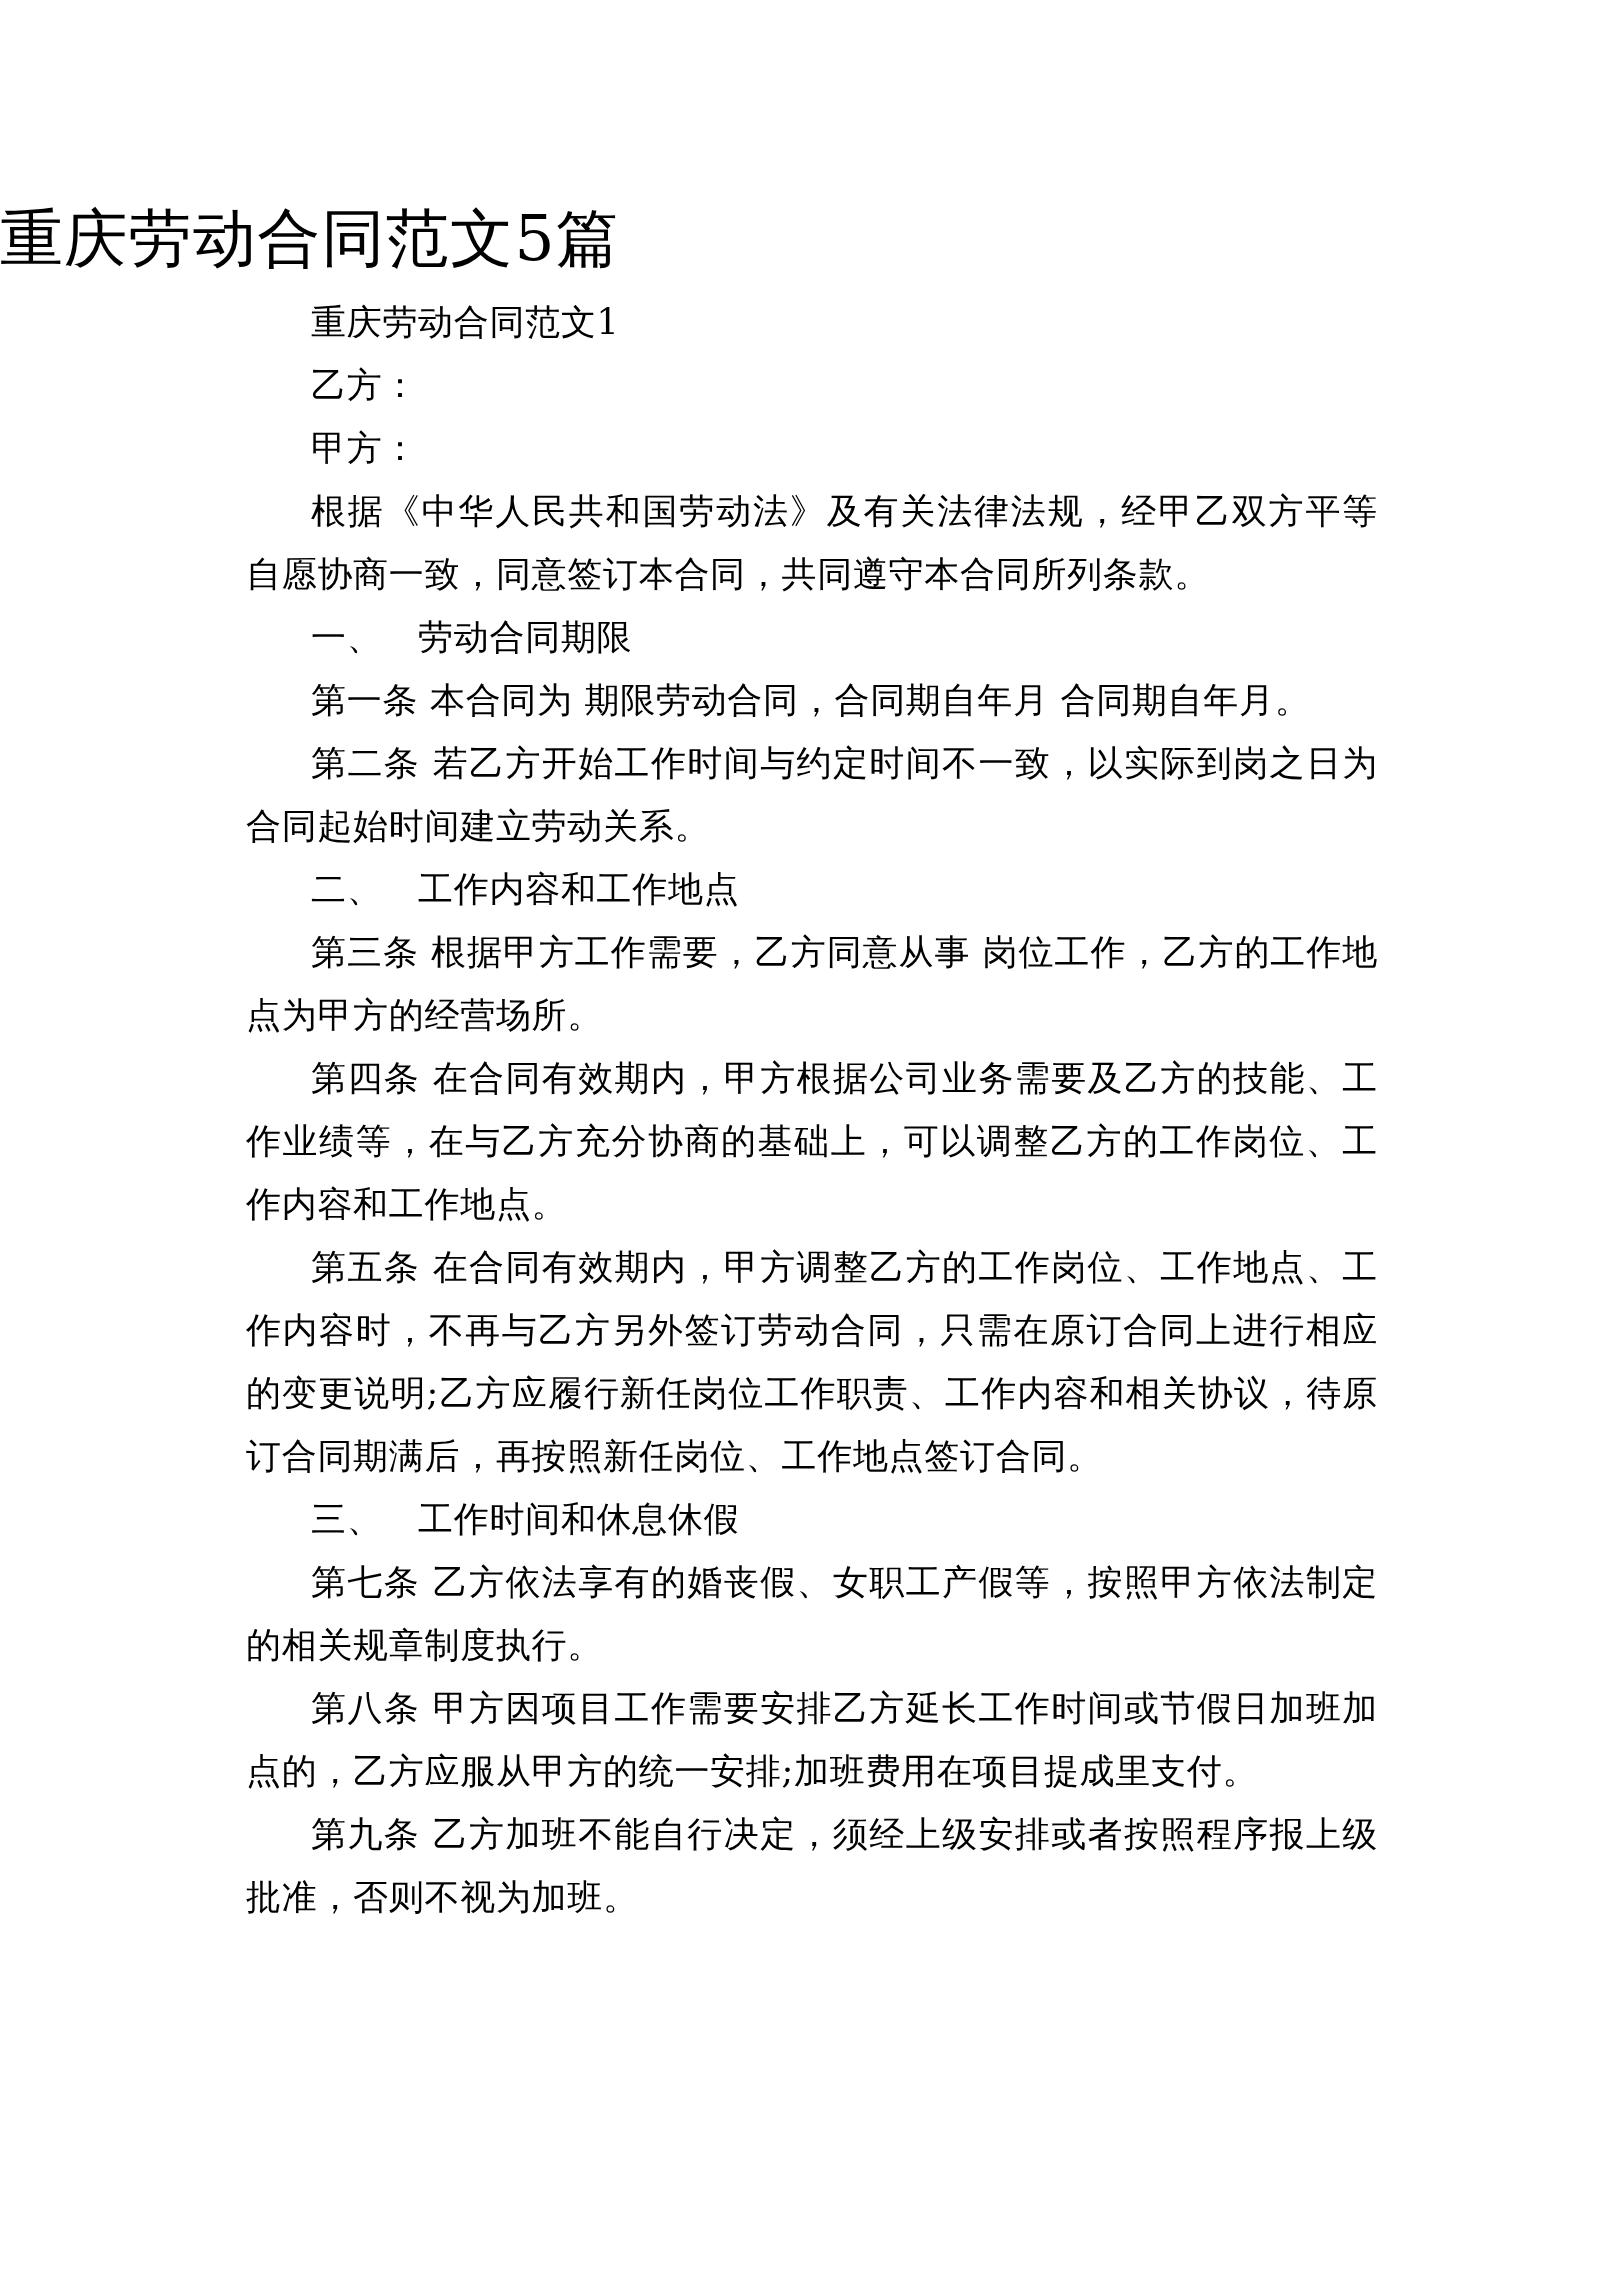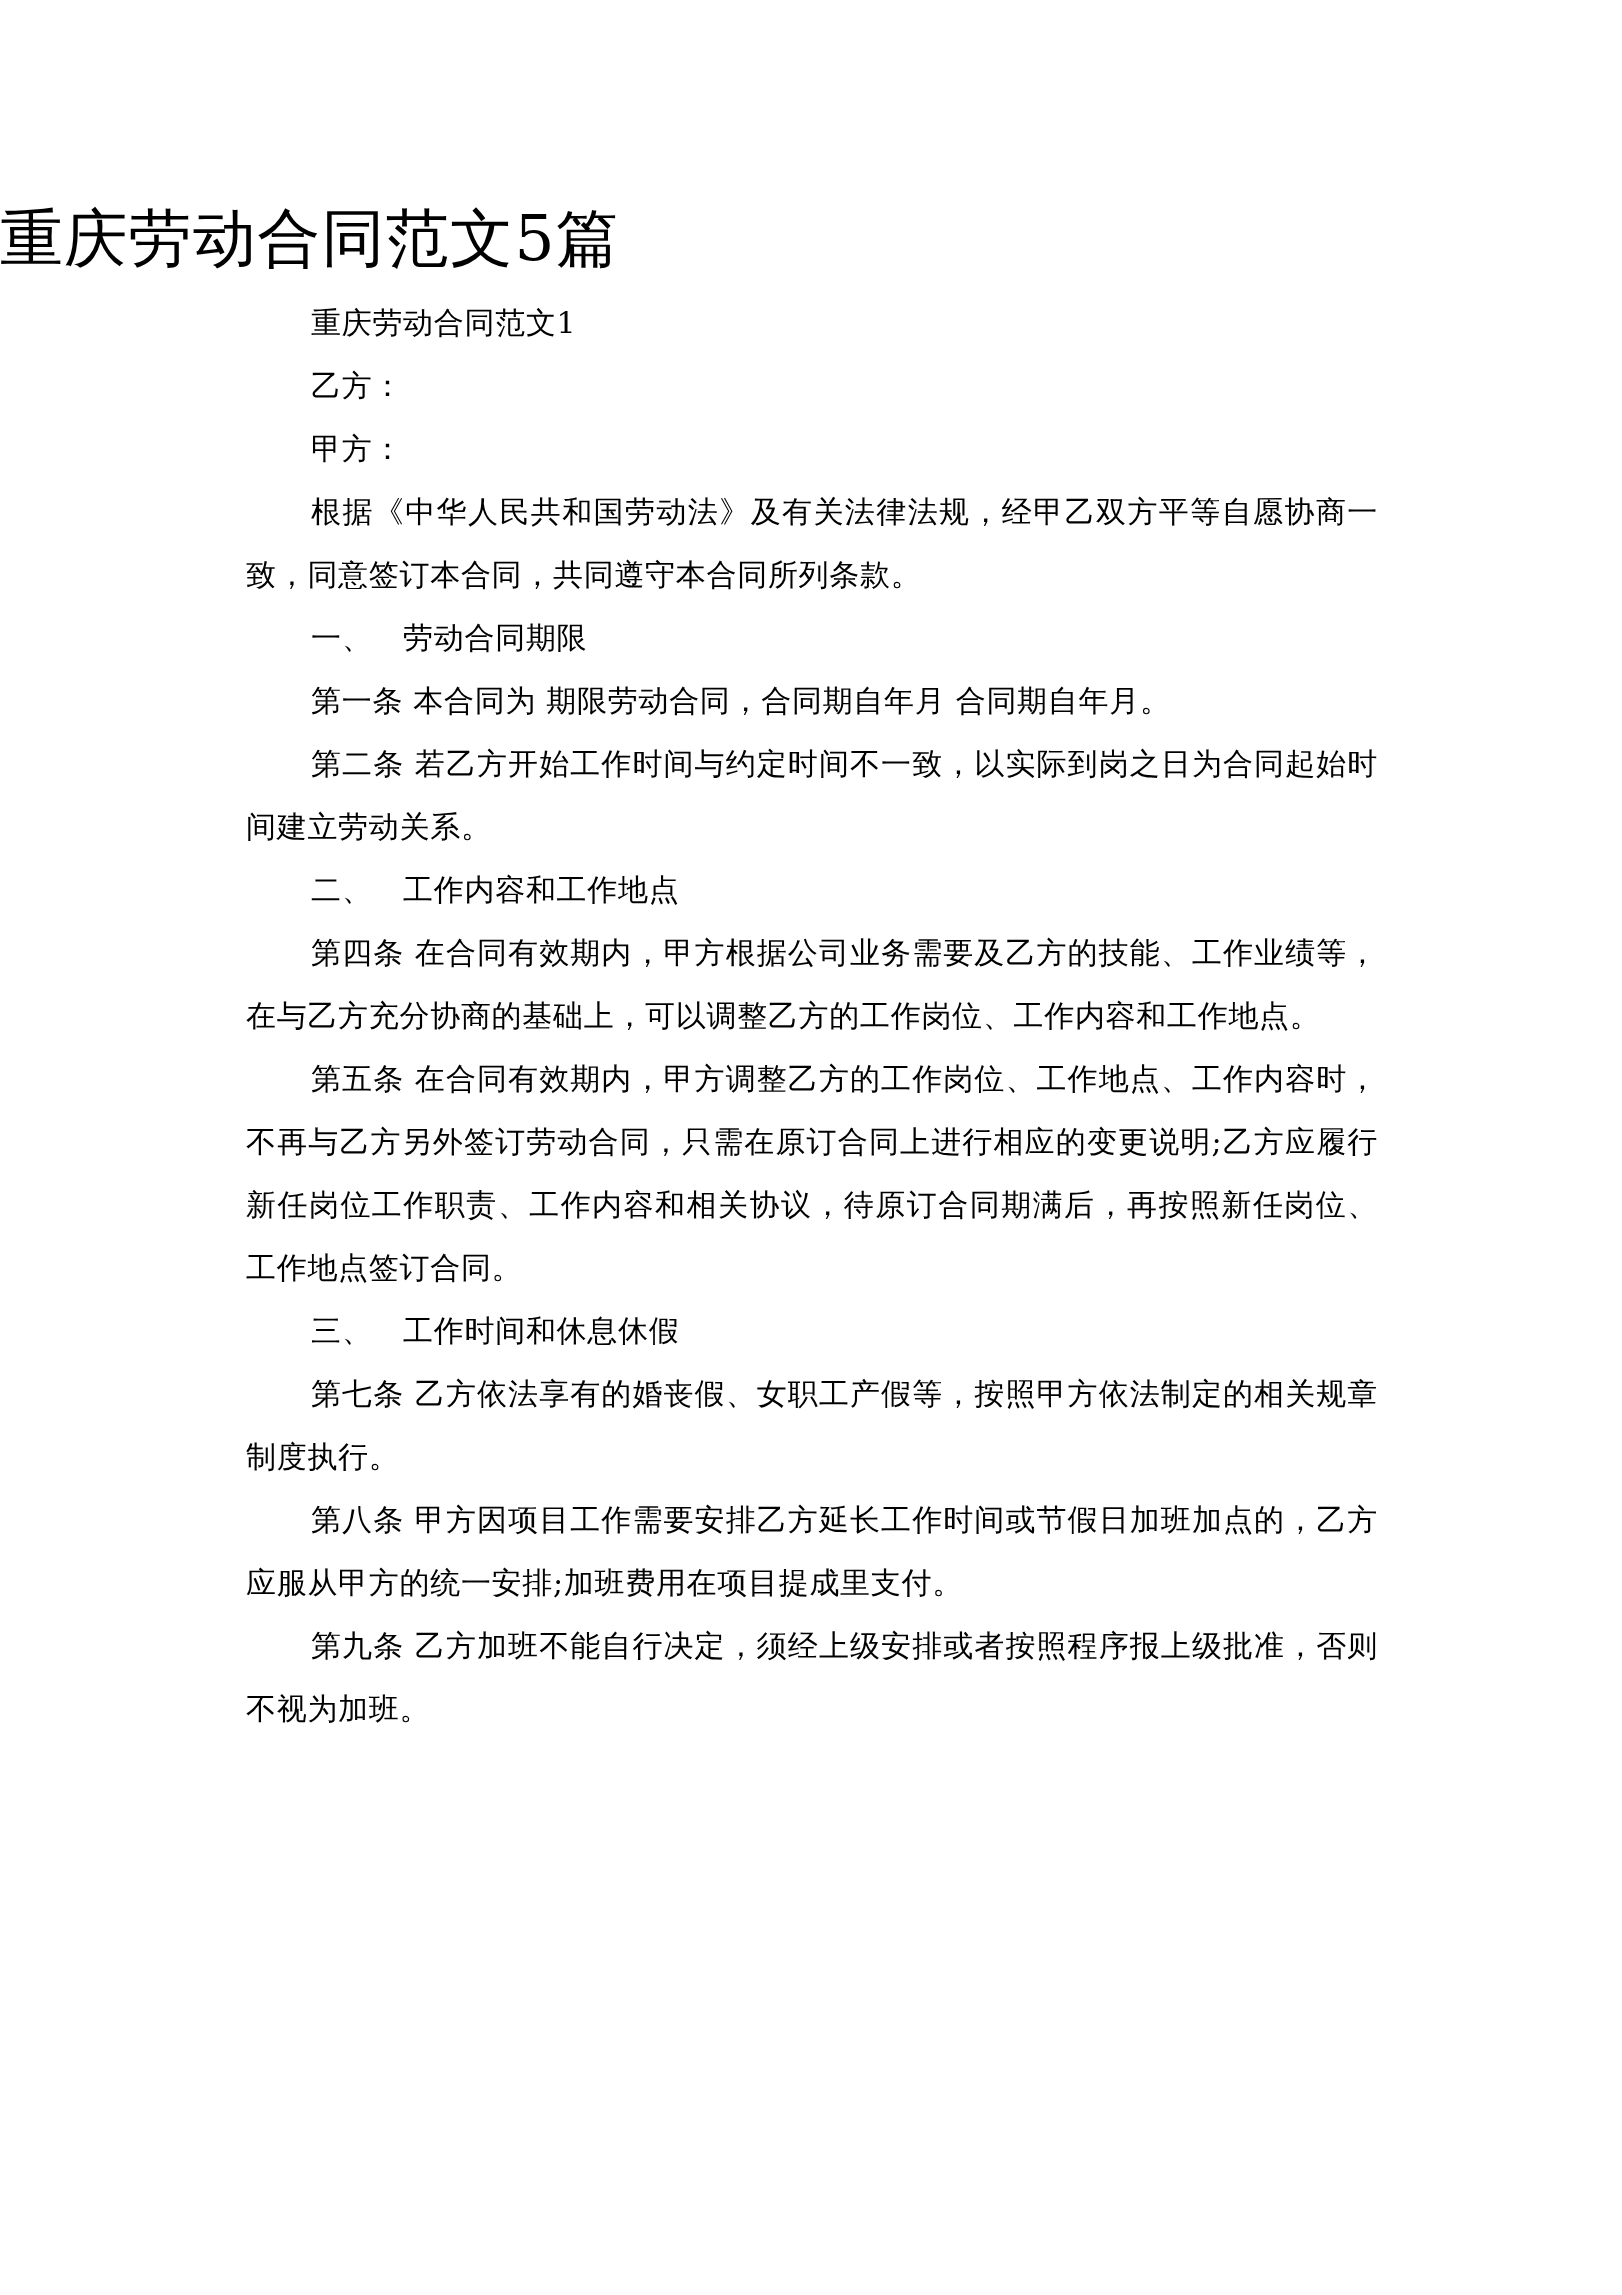--- a/index.html
+++ b/index.html
@@ -35,21 +35,21 @@
     margin: 0;
     font-weight: normal;
   }
   .body-text {
     position: absolute;
     left: 246px;
     top: 291px;
     width: 1132px;
   }
   .para {
-    font-size: 30px;
+    font-size: 35px;
     line-height: 63px;
     margin: 0;
     text-indent: 65px;
     text-align: justify;
     letter-spacing: 0.7px;
     word-break: break-all;
   }
   .para.section {
     text-indent: 65px;
   }
@@ -62,20 +62,21 @@
 
   <div class="body-text">
     <p class="para">重庆劳动合同范文1</p>
     <p class="para">乙方：</p>
     <p class="para">甲方：</p>
     <p class="para">根据《中华人民共和国劳动法》及有关法律法规，经甲乙双方平等自愿协商一致，同意签订本合同，共同遵守本合同所列条款。</p>
     <p class="para section">一、　劳动合同期限</p>
     <p class="para">第一条 本合同为 期限劳动合同，合同期自年月 合同期自年月。</p>
     <p class="para">第二条 若乙方开始工作时间与约定时间不一致，以实际到岗之日为合同起始时间建立劳动关系。</p>
     <p class="para section">二、　工作内容和工作地点</p>
+    <p class="para">第三条 根据甲方工作需要，乙方同意从事 岗位工作，乙方的工作地点为甲方的经营场所。</p>
     <p class="para">第四条 在合同有效期内，甲方根据公司业务需要及乙方的技能、工作业绩等，在与乙方充分协商的基础上，可以调整乙方的工作岗位、工作内容和工作地点。</p>
     <p class="para">第五条 在合同有效期内，甲方调整乙方的工作岗位、工作地点、工作内容时，不再与乙方另外签订劳动合同，只需在原订合同上进行相应的变更说明;乙方应履行新任岗位工作职责、工作内容和相关协议，待原订合同期满后，再按照新任岗位、工作地点签订合同。</p>
     <p class="para section">三、　工作时间和休息休假</p>
     <p class="para">第七条 乙方依法享有的婚丧假、女职工产假等，按照甲方依法制定的相关规章制度执行。</p>
     <p class="para">第八条 甲方因项目工作需要安排乙方延长工作时间或节假日加班加点的，乙方应服从甲方的统一安排;加班费用在项目提成里支付。</p>
     <p class="para">第九条 乙方加班不能自行决定，须经上级安排或者按照程序报上级批准，否则不视为加班。</p>
   </div>
 </div>
 
 

